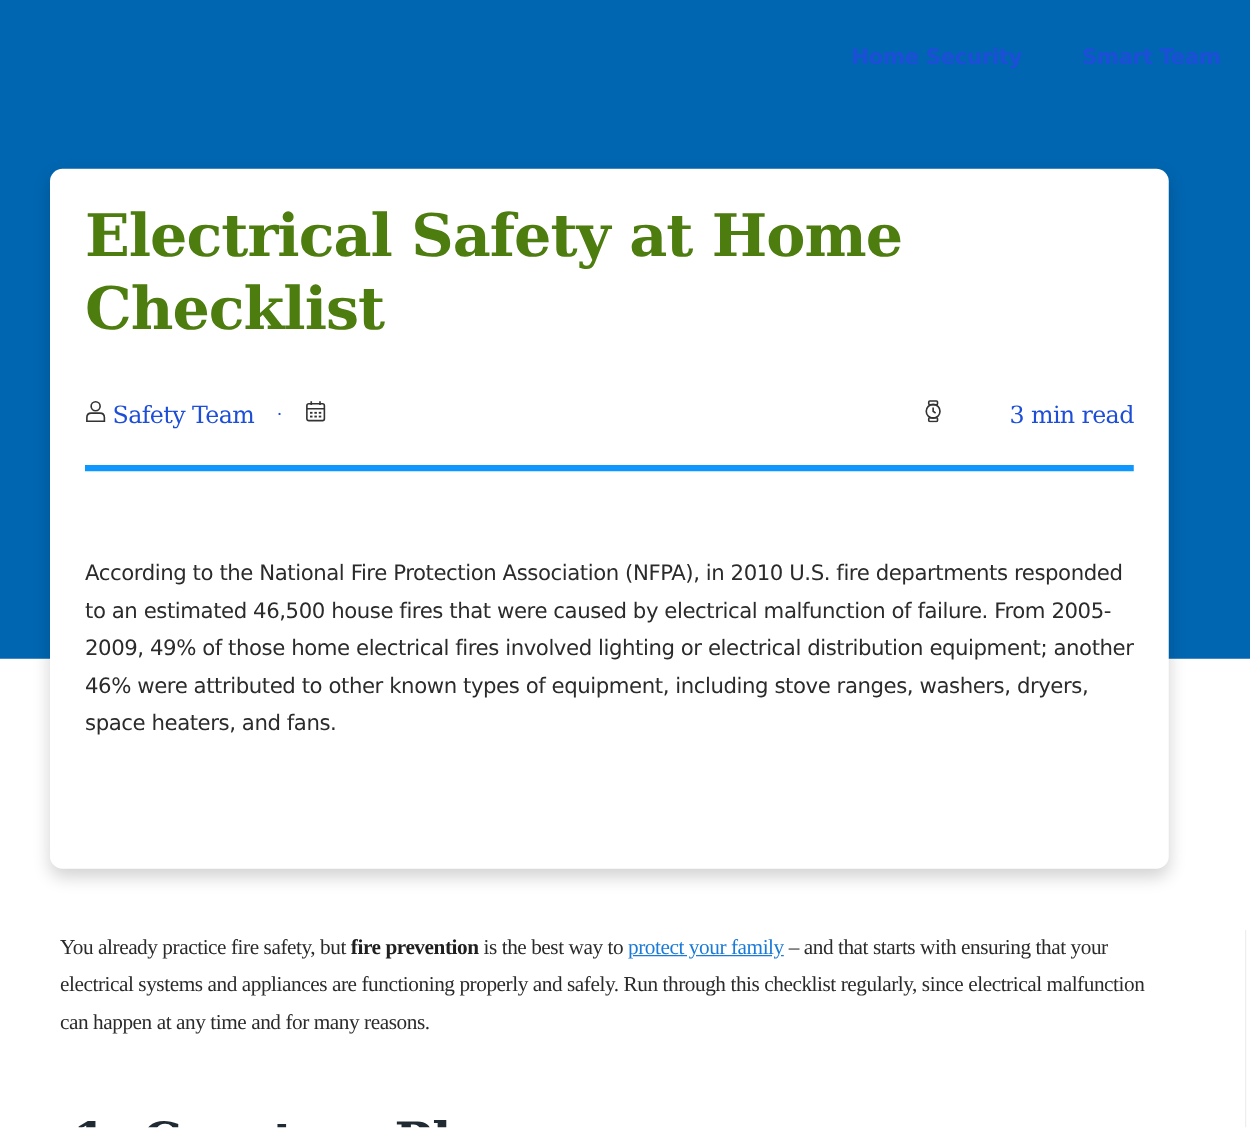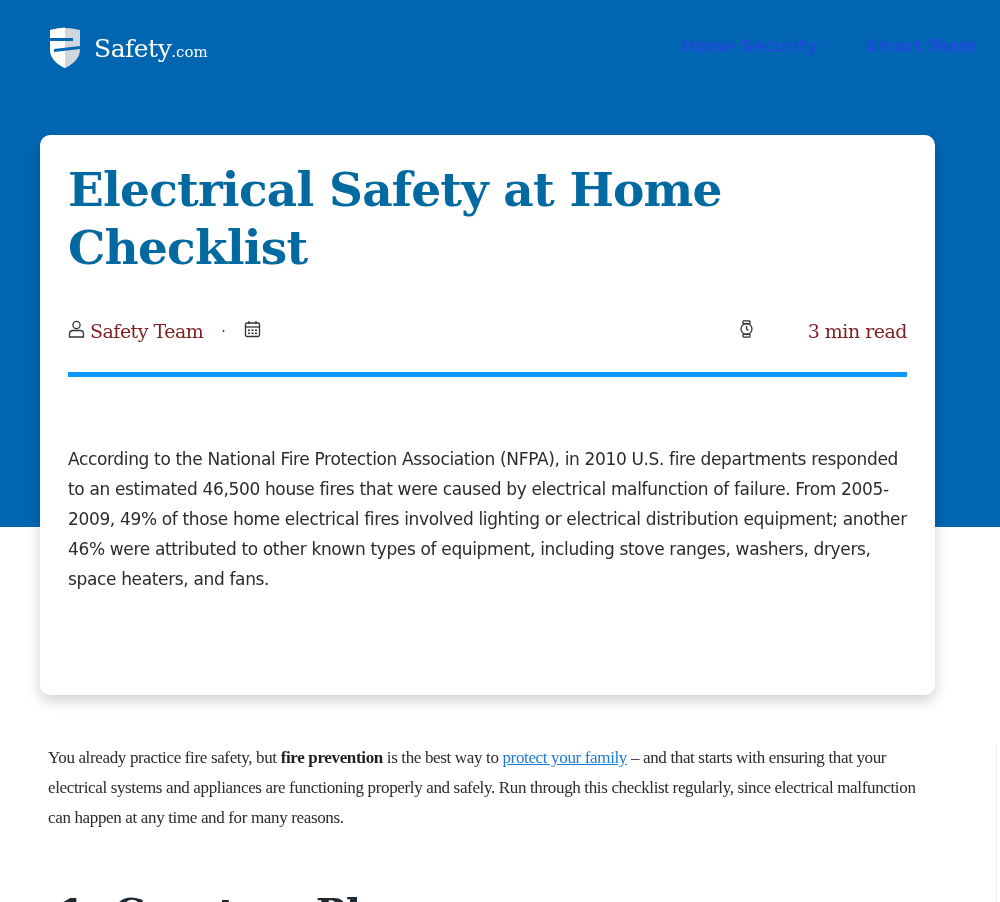--- a/index.html
+++ b/index.html
@@ -32,25 +32,25 @@
     }
 
     .card {
       position: absolute; left: 40px; top: 135px; width: 895px; height: 560px;
       background: #fff; border-radius: 10px;
       box-shadow: 0 6px 14px rgba(0,0,0,0.18);
     }
     .title {
       position: absolute; left: 28px; top: 26px; width: 700px;
       font-family: "DejaVu Serif", serif; font-weight: bold; font-size: 47px;
-      line-height: 58px; color: #0369a1; letter-spacing: -0.8px;
+      line-height: 58px; color: #4d7c0f; letter-spacing: -0.8px;
     }
     .meta {
       position: absolute; left: 28px; top: 185px; width: 839px; height: 30px;
-      font-family: "DejaVu Serif", serif; font-size: 19px; color: #7f1d1d;
+      font-family: "DejaVu Serif", serif; font-size: 19px; color: #1d4ed8;
     }
     .meta-left { position: absolute; left: 0; top: 0; display: flex; align-items: center; white-space: nowrap; }
     .meta-right { position: absolute; right: 0; top: 0; display: flex; align-items: center; white-space: nowrap; gap: 44px; }
     .meta svg { width: 17px; height: 18px; margin-right: 5px; }
     .meta .dot { margin: 0 18px 0 18px; font-size: 14px; }
     .meta-text { letter-spacing: -0.5px; }
     .divider {
       position: absolute; left: 28px; top: 237px; width: 839px; height: 5px;
       background: #0d97ff;
     }
@@ -81,31 +81,20 @@
       position: absolute; left: 996px; top: 744px; width: 4px; height: 158px;
       border-left: 1px solid #eeeeee;
     }
   </style>
 </head>
 <body>
 
 <div class="hero-bg"></div>
 
 <header class="topnav">
-  <a class="logo">
-    <span>
-      <svg viewBox="0 0 34 42">
-        <path d="M2 3 Q17 -1 32 3 L32 22 Q32 34 17 41 Q2 34 2 22 Z" fill="#d0d6dc"></path>
-        <path d="M2 3 Q10 1 17 0.5 L17 41 Q2 34 2 22 Z" fill="#ffffff"></path>
-        <path d="M2 11 L25 11 L25 14 L2 14 Z" fill="#0066b1"></path>
-        <path d="M6 22 L32 19 L32 22 L6 25 Z" fill="#0066b1"></path>
-      </svg>
-    </span>
-    <span class="logo-text"><span>Safety</span><span class="tld">.com</span></span>
-  </a>
   <nav class="nav-links">
     <a class="nav-link">Home Security</a>
     <a class="nav-link">Smart Team</a>
   </nav>
 </header>
 
 <article class="card">
   <h1 class="title">Electrical Safety at Home Checklist</h1>
 
   <div class="meta">

